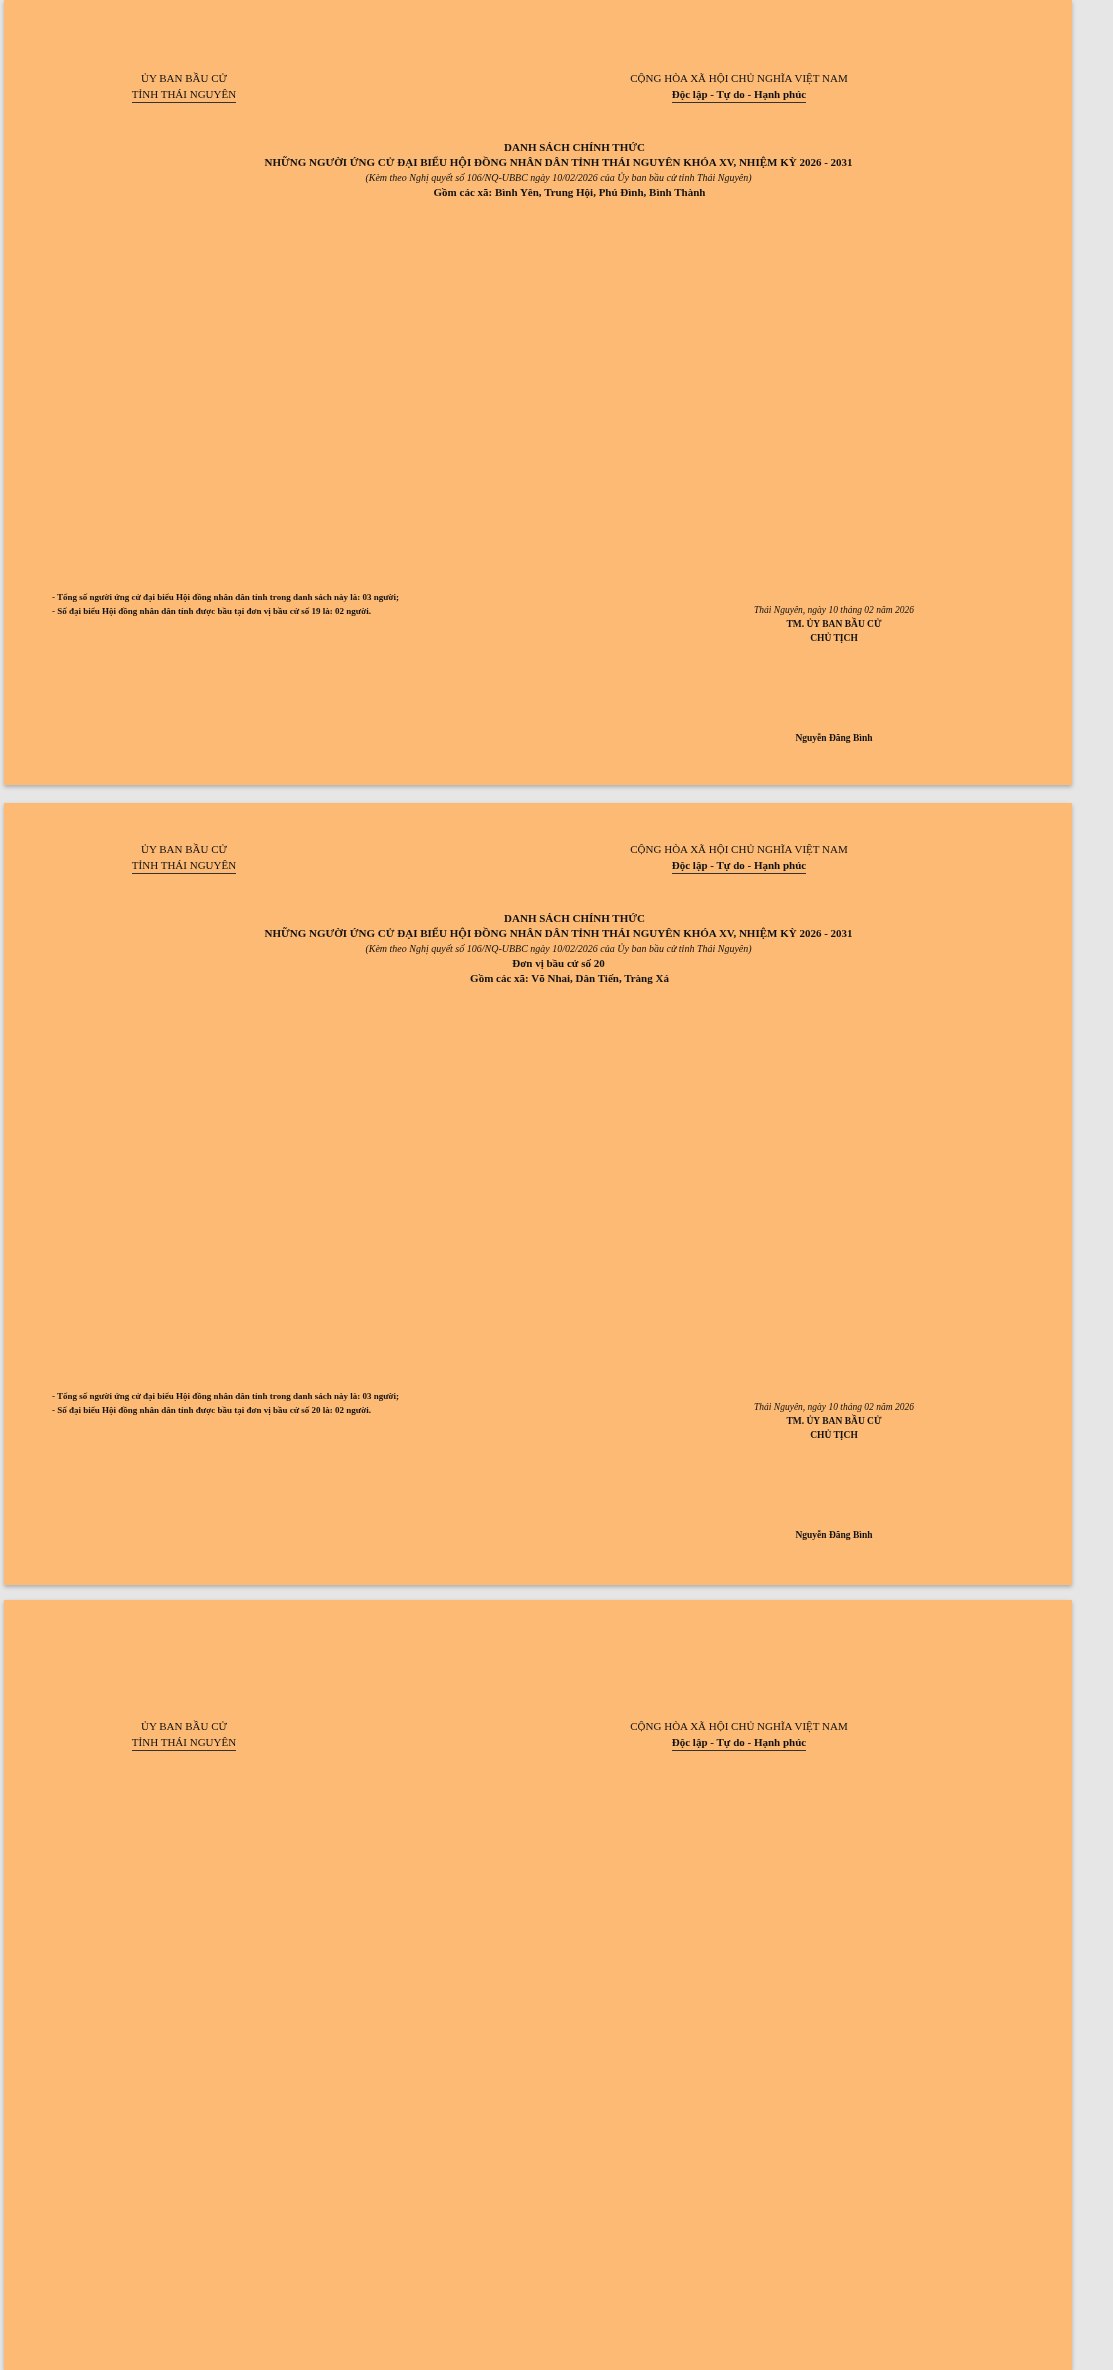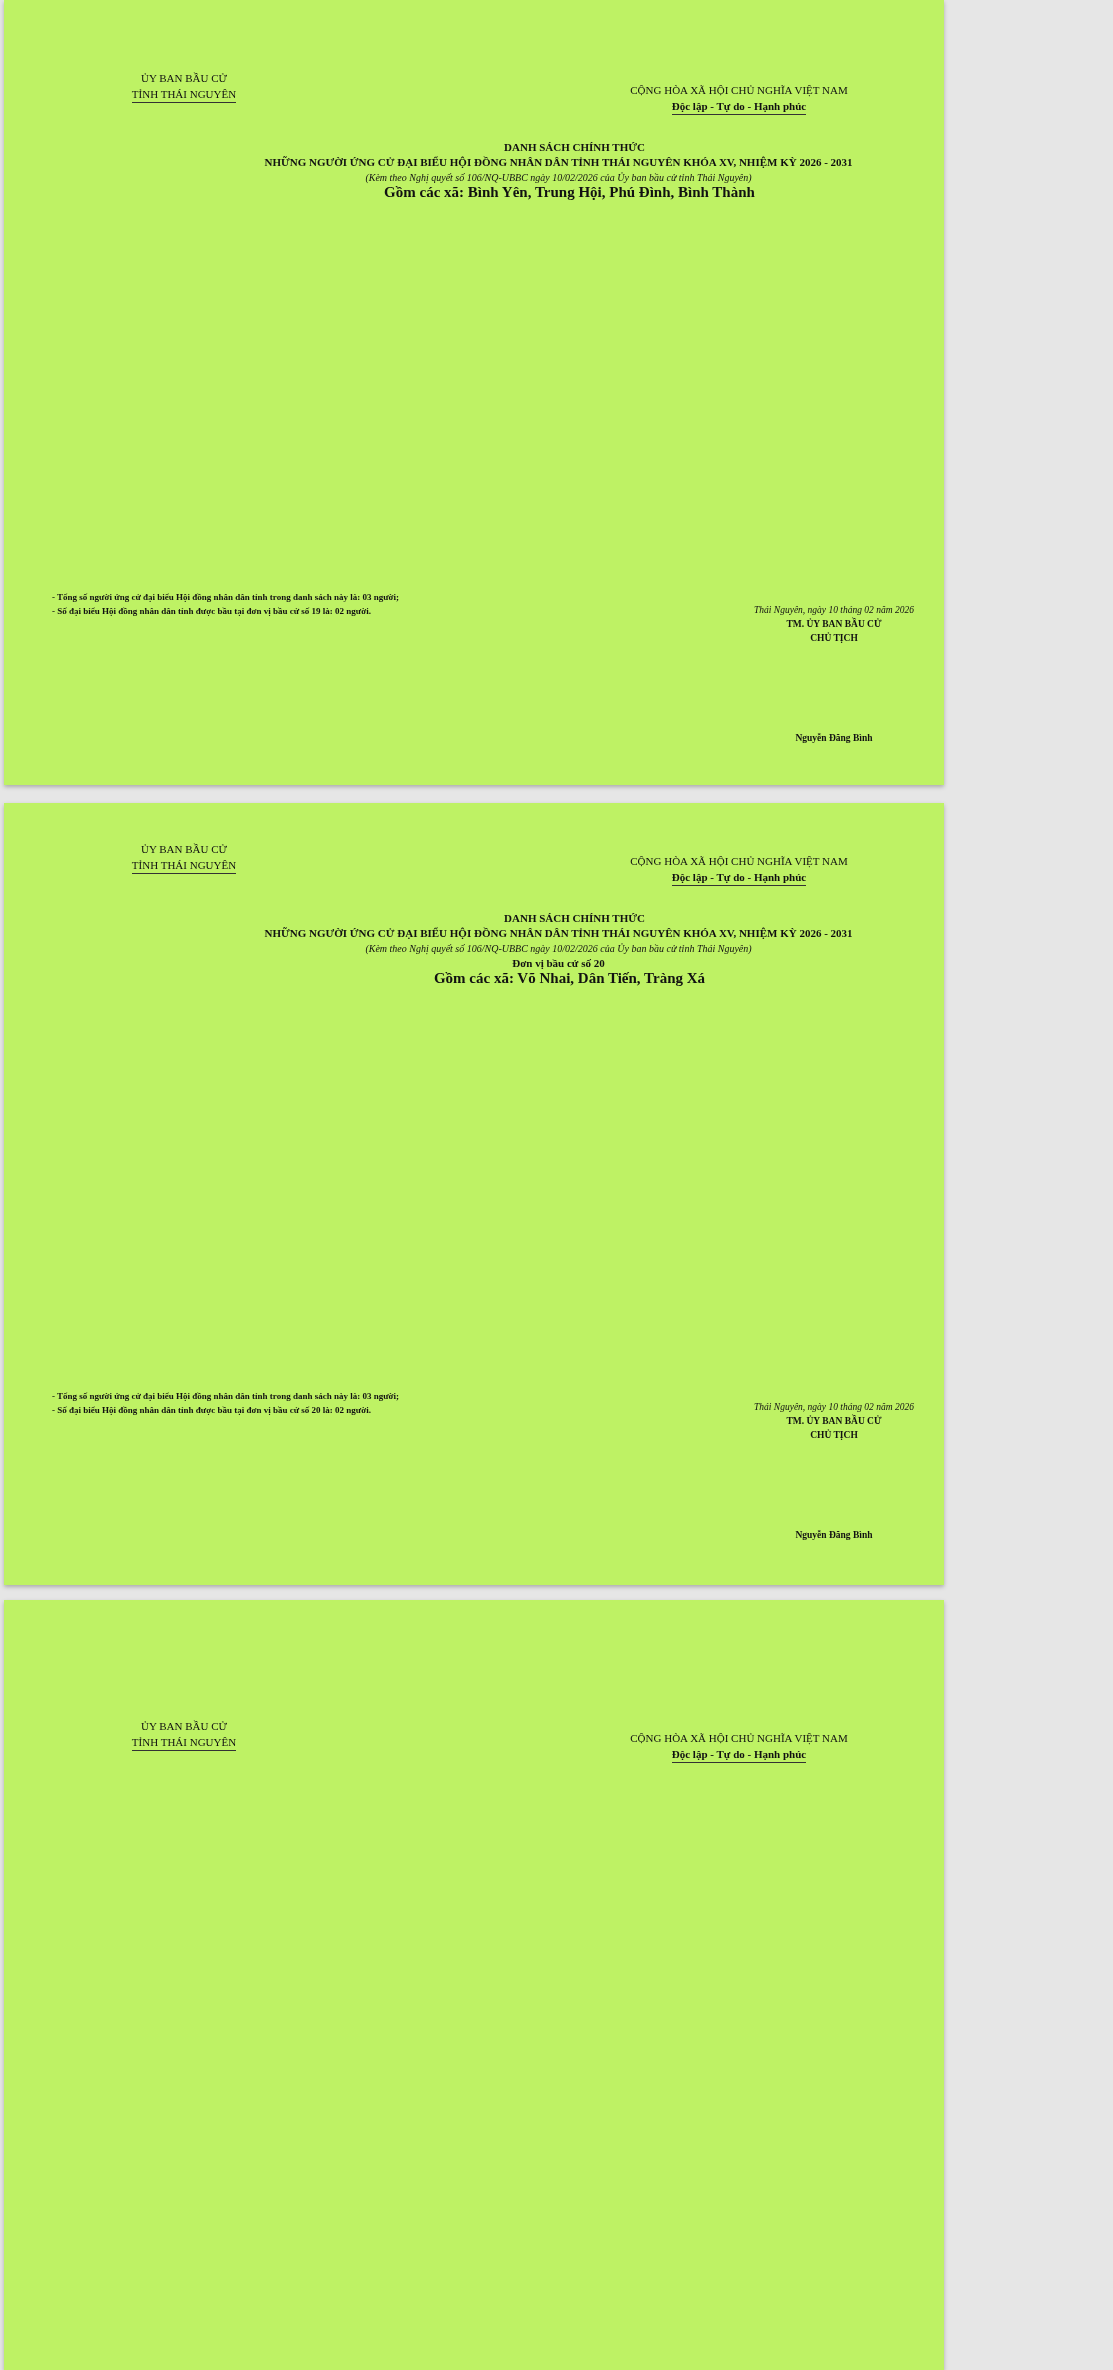--- a/index.html
+++ b/index.html
@@ -3,43 +3,43 @@
 <meta charset="utf-8">
 <style>
   html, body { margin: 0; padding: 0; }
   body {
     width: 1113px; height: 2370px; overflow: hidden;
     background: #e6e6e6;
     font-family: "Liberation Serif", "DejaVu Serif", serif;
     color: #111;
   }
   .page {
-    position: absolute; left: 4px; width: 940px; background: #bef264;
+    position: absolute; left: 4px; width: 1068px; background: #fdba74;
     box-shadow: 0 2px 4px rgba(0,0,0,0.25);
   }
   #page-0 { top: 0; height: 785px; }
   #page-1 { top: 803px; height: 782px; }
   #page-2 { top: 1600px; height: 770px; }
 
   .hdr-left {
     position: absolute; left: 60px; width: 240px; text-align: center;
     font-size: 11px; line-height: 16px;
   }
   .hdr-left .u { display: inline-block; border-bottom: 1px solid #333; }
   .hdr-right {
     position: absolute; left: 570px; width: 330px; text-align: center;
-    font-size: 11px; line-height: 16px; margin-top: 12px;
+    font-size: 11px; line-height: 16px;
   }
   .hdr-right .motto { font-weight: bold; display: inline-block; border-bottom: 1px solid #333; }
   .titles { position: absolute; left: 0; width: 1109px; text-align: center; }
   .t1 { font-size: 11px; font-weight: bold; line-height: 15px; margin-left: 32px; }
   .t2 { font-size: 11px; font-weight: bold; line-height: 15px; }
   .t3 { font-size: 10px; font-style: italic; line-height: 15px; }
   .t4 { font-size: 11px; font-weight: bold; line-height: 15px; }
-  .t5 { font-size: 15px; font-weight: bold; line-height: 15px; padding-left: 22px; }
+  .t5 { font-size: 11px; font-weight: bold; line-height: 15px; padding-left: 22px; }
 
   table.cand {
     position: absolute; left: 26px; width: 1057px;
     border-collapse: collapse; table-layout: fixed;
     font-size: 7.4px; line-height: 10px;
   }
 
   .summary {
     position: absolute; left: 48px; font-size: 9px; font-weight: bold; line-height: 14px;
   }

